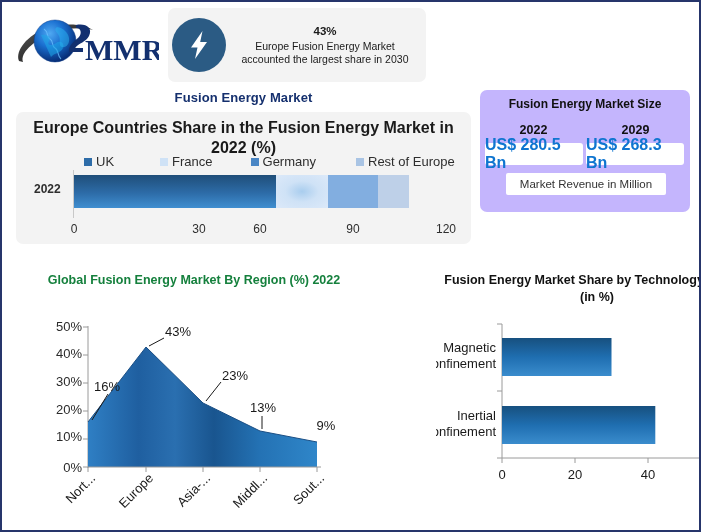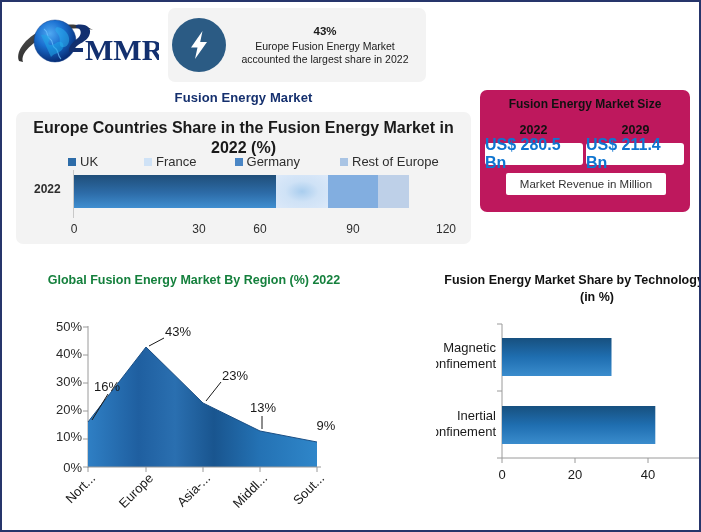--- a/index.html
+++ b/index.html
@@ -73,21 +73,21 @@
     position: absolute; left: 14px; top: 110px;
     width: 455px; height: 132px;
     background: #f3f3f3; border-radius: 7px;
   }
   #stacked-title {
     position: absolute; left: 12px; top: 6px; width: 431px;
     text-align: center; font-size: 16px; font-weight: bold;
     color: #1a1a1a; line-height: 1.28;
   }
   #stacked-legend {
-    position: absolute; left: 40px; top: 42px; width: 400px;
+    position: absolute; left: 56px; top: 42px; width: 400px;
     display: flex; align-items: center;
     font-size: 13px; color: #2e2e2e;
   }
   .legend-item { display: flex; align-items: center; }
   .legend-swatch { width: 8px; height: 8px; margin-right: 4px; display:block; }
   #li-uk      { margin-left: 12px; }
   #li-france  { margin-left: 46px; }
   #li-germany { margin-left: 38px; }
   #li-rest    { margin-left: 40px; }
 
@@ -115,21 +115,21 @@
   }
   .stack-tick {
     position: absolute; font-size: 12px; color: #2e2e2e; top: 0;
     transform: translateX(-50%);
   }
 
   
   #size-panel {
     position: absolute; left: 478px; top: 88px;
     width: 210px; height: 122px;
-    background: #be185d; border-radius: 7px;
+    background: #c4b5fd; border-radius: 7px;
   }
   #size-title {
     position: absolute; left: 0; top: 7px; width: 210px;
     text-align: center; font-size: 12px; font-weight: bold; color: #111;
   }
   .size-year {
     position: absolute; top: 33px; width: 95px; text-align: center;
     font-size: 12.5px; font-weight: bold; color: #111;
   }
   #year-2022 { left: 6px; }
@@ -200,21 +200,21 @@
     </div>
 
     <div class="stat-card" id="stat-card-europe">
       <span class="stat-icon">
         <svg width="30" height="32" viewBox="0 0 30 32" aria-hidden="true">
           <path d="M18.5 2 L7 18.5 L13.5 18.5 L11 30 L23 13 L16.2 13 Z" fill="#ffffff"></path>
         </svg>
       </span>
       <span class="stat-text">
         <span class="stat-head">43%</span>
-        <span class="stat-body">Europe Fusion Energy Market accounted the largest share in 2022</span>
+        <span class="stat-body">Europe Fusion Energy Market accounted the largest share in 2030</span>
       </span>
     </div>
 
   </div>
 
   <div id="section-title">Fusion Energy Market</div>
 
   <div id="stacked-panel">
     <div id="stacked-title">Europe Countries Share in the Fusion Energy Market in 2022 (%)</div>
 
@@ -254,21 +254,21 @@
         <span class="stack-tick" id="stk4" style="left: 430px;">120</span>
       </div>
     </div>
   </div>
 
   <div id="size-panel">
     <div id="size-title">Fusion Energy Market Size</div>
     <div class="size-year" id="year-2022">2022</div>
     <div class="size-year" id="year-2029">2029</div>
     <div class="size-value" id="value-2022">US$ 280.5 Bn</div>
-    <div class="size-value" id="value-2029">US$ 211.4 Bn</div>
+    <div class="size-value" id="value-2029">US$ 268.3 Bn</div>
     <div id="size-note">Market Revenue in Million</div>
   </div>
 
   <div id="area-panel">
     <div id="area-title">Global Fusion Energy Market By Region (%) 2022</div>
     <svg id="area-chart" width="360" height="200" viewBox="0 0 360 200">
       <defs>
         <linearGradient id="areaFill" x1="0" y1="0" x2="1" y2="0">
           <stop offset="0%" stop-color="#2f7fc4"></stop>
           <stop offset="22%" stop-color="#1f5fa0"></stop>

